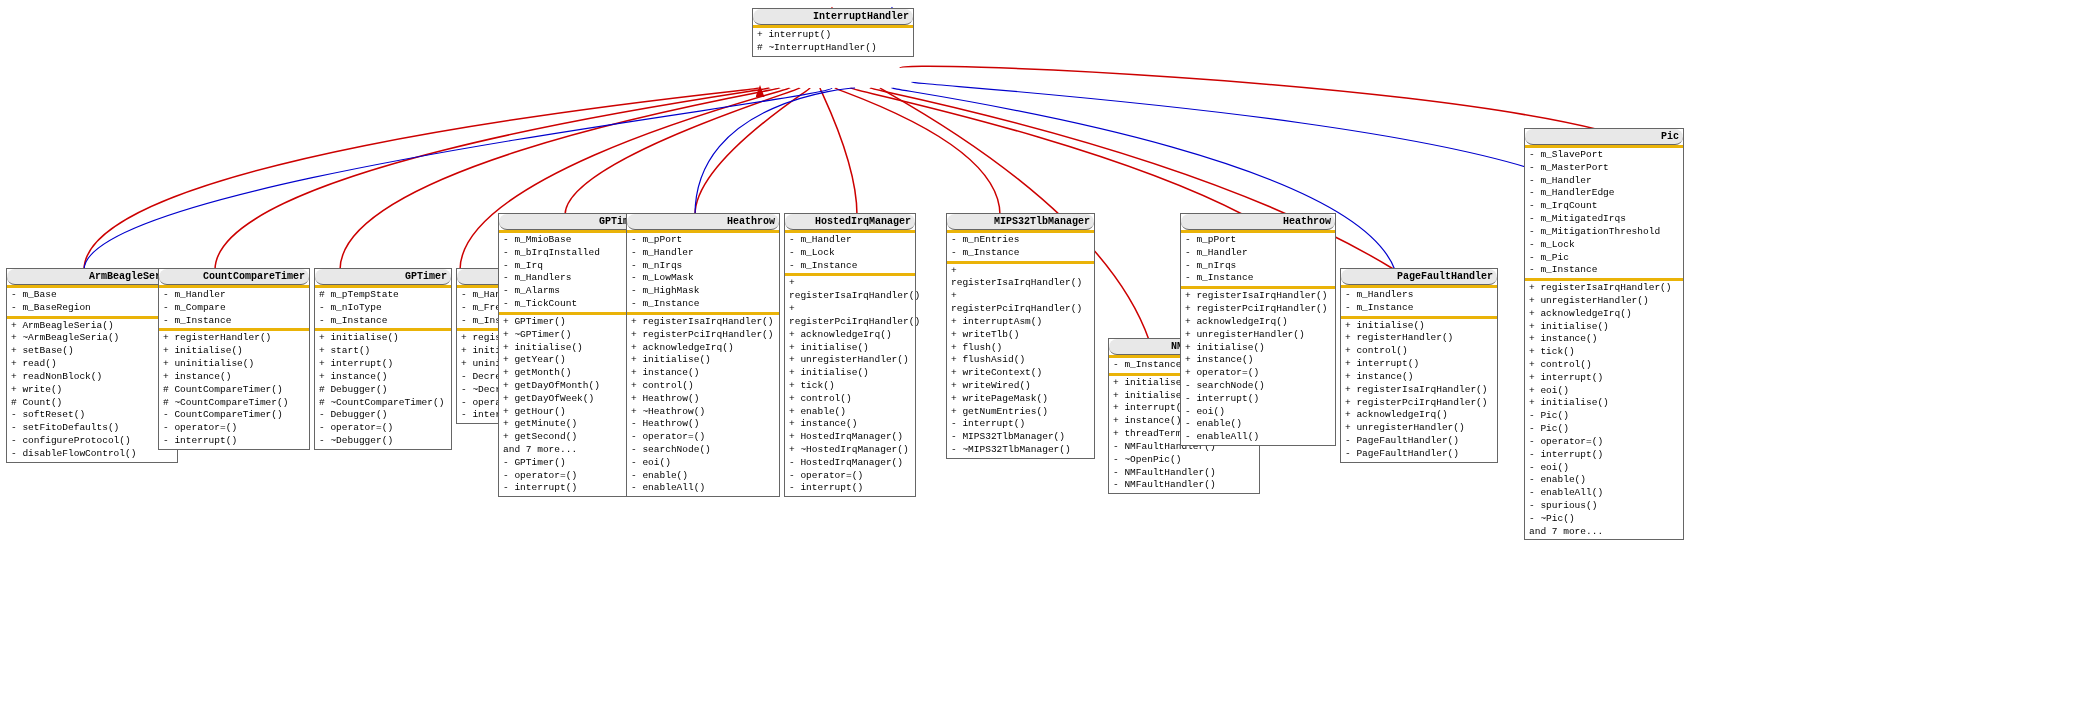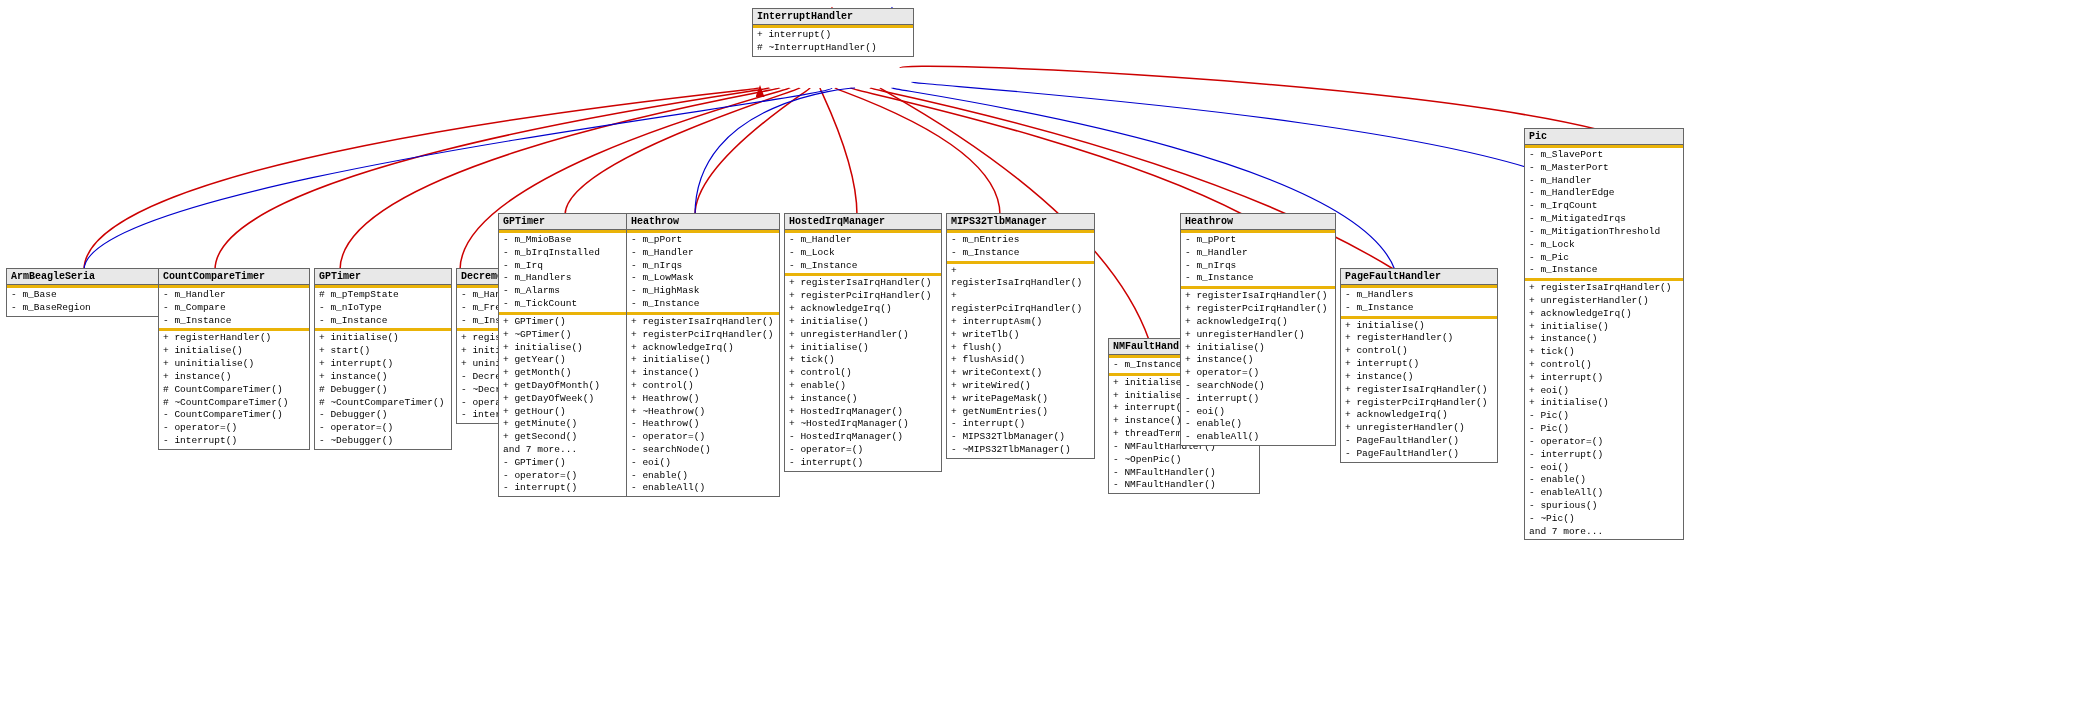--- a/index.html
+++ b/index.html
@@ -21,23 +21,24 @@
     .uml-box {
       position: absolute;
       border: 1px solid #666;
       background: #fff;
       min-width: 120px;
     }
     .uml-header {
       background: #e8e8e8;
       border-bottom: 1px solid #666;
       padding: 2px 4px;
-      text-align: left;
+      text-align: right;
       font-weight: bold;
       font-size: 10px;
+      border-radius: 8px;
     }
     .uml-section {
       padding: 1px 4px;
       font-size: 9.5px;
       line-height: 1.35;
       border-top: 3px solid #eab308;
     }
     .uml-section:first-of-type {
       border-top: none;
     }
@@ -107,20 +108,33 @@
       + interrupt()<br>
       # ~InterruptHandler()
     </div>
   </div>
 
   <div class="uml-box" style="left:6px; top:268px; width:172px;">
     <div class="uml-header">ArmBeagleSeria</div>
     <div class="uml-section">
       - m_Base<br>
       - m_BaseRegion
+    </div>
+    <div class="uml-section">
+      + ArmBeagleSeria()<br>
+      + ~ArmBeagleSeria()<br>
+      + setBase()<br>
+      + read()<br>
+      + readNonBlock()<br>
+      + write()<br>
+      # Count()<br>
+      - softReset()<br>
+      - setFitoDefaults()<br>
+      - configureProtocol()<br>
+      - disableFlowControl()
     </div>
   </div>
 
   <div class="uml-box" style="left:158px; top:268px; width:152px;">
     <div class="uml-header">CountCompareTimer</div>
     <div class="uml-section">
       - m_Handler<br>
       - m_Compare<br>
       - m_Instance
     </div>
@@ -224,21 +238,21 @@
       + ~Heathrow()<br>
       - Heathrow()<br>
       - operator=()<br>
       - searchNode()<br>
       - eoi()<br>
       - enable()<br>
       - enableAll()
     </div>
   </div>
 
-  <div class="uml-box" style="left:784px; top:213px; width:158px;">
+  <div class="uml-box" style="left:784px; top:213px; width:132px;">
     <div class="uml-header">HostedIrqManager</div>
     <div class="uml-section">
       - m_Handler<br>
       - m_Lock<br>
       - m_Instance
     </div>
     <div class="uml-section">
       + registerIsaIrqHandler()<br>
       + registerPciIrqHandler()<br>
       + acknowledgeIrq()<br>

